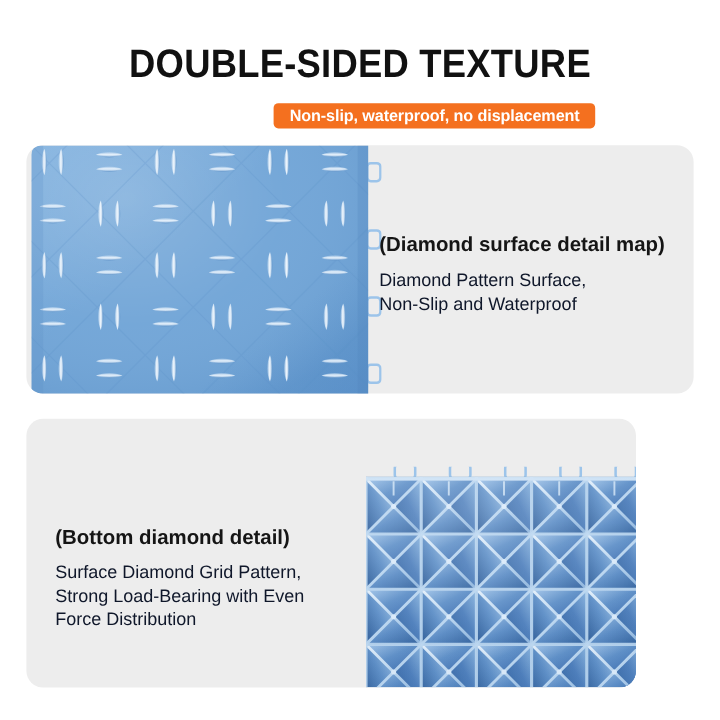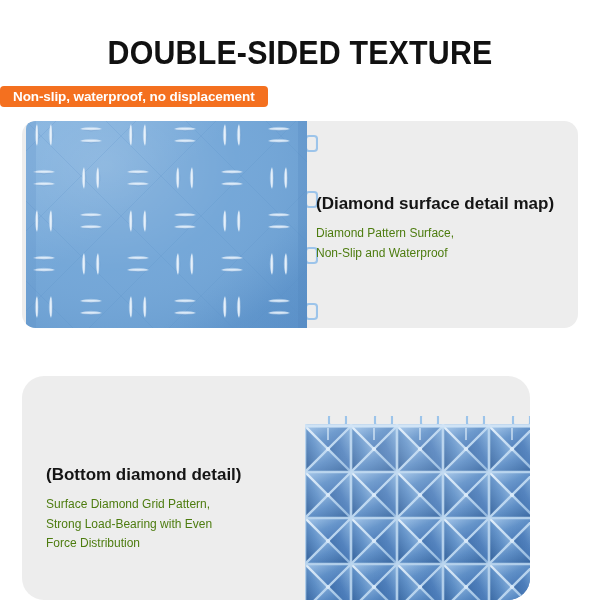--- a/index.html
+++ b/index.html
@@ -43,22 +43,22 @@
     letter-spacing: 0.2px;
     color: #111111;
     transform: scaleX(0.92);
     transform-origin: center center;
     white-space: nowrap;
   }
   .badge-wrap {
     position: absolute;
     left: 0;
     top: 86px;
-    width: 600px;
-    text-align: left;
+    width: 496px;
+    text-align: right;
   }
   .badge {
     display: inline-block;
     background: #f4701f;
     color: #ffffff;
     font-size: 13.5px;
     line-height: 21px;
     font-weight: 700;
     height: 21px;
     padding: 0 13px;
@@ -75,46 +75,45 @@
     overflow: hidden;
   }
   #card-top {
     left: 22px;
     top: 121px;
     width: 556px;
     height: 207px;
   }
   #card-bottom {
     left: 22px;
-    top: 376px;
+    top: 349px;
     width: 508px;
     height: 224px;
-    border-radius: 22px;
   }
 
   
   .caption-block {
     position: absolute;
   }
   #caption-top  { left: 294px; top: 72px; width: 252px; }
   #caption-bottom { left: 24px; top: 88px; width: 260px; }
 
   .caption-title {
     font-size: 17px;
     line-height: 22px;
     font-weight: 700;
     color: #151515;
     margin: 0 0 9px 0;
     white-space: nowrap;
   }
   .caption-body {
-    font-size: 12px;
+    font-size: 15px;
     line-height: 19.5px;
     font-weight: 400;
-    color: #4d7c0f;
+    color: #0f172a;
     margin: 0;
     white-space: pre-line;
   }
 
   
   .tile {
     position: absolute;
     overflow: visible;
   }
   .tile svg { display: block; }

